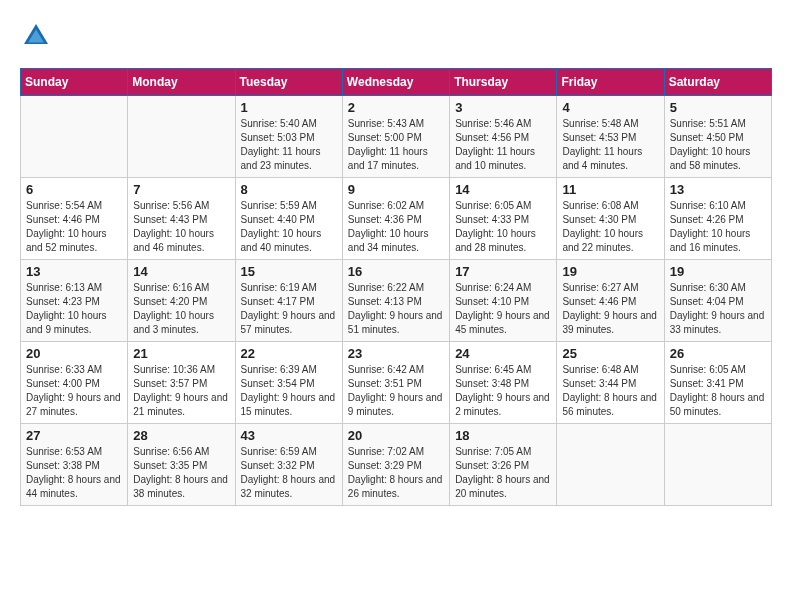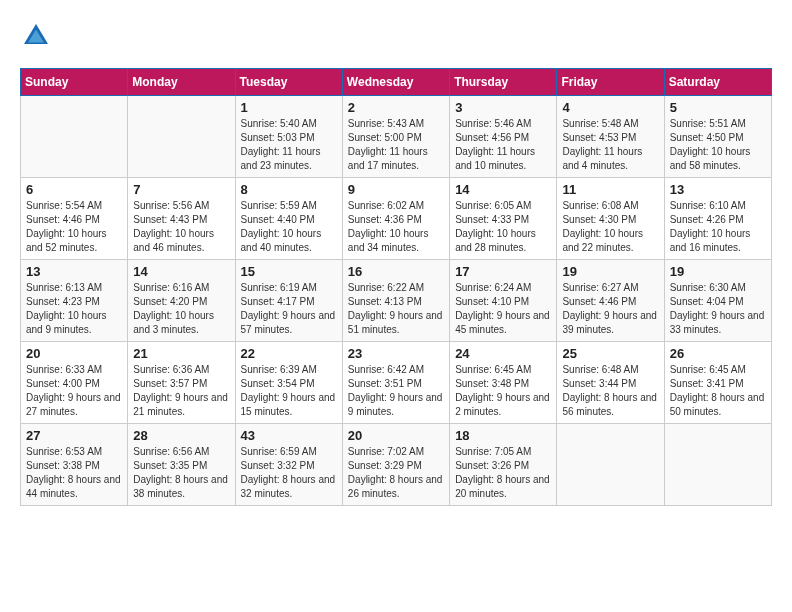--- a/index.html
+++ b/index.html
@@ -255,21 +255,21 @@
       <tr>
         <td>
           <span class="day-number">20</span>
           <div class="day-info">Sunrise: 6:33 AM
 Sunset: 4:00 PM
 Daylight: 9 hours
 and 27 minutes.</div>
         </td>
         <td>
           <span class="day-number">21</span>
-          <div class="day-info">Sunrise: 6:36 AM
+          <div class="day-info">Sunrise: 10:36 AM
 Sunset: 3:57 PM
 Daylight: 9 hours
 and 21 minutes.</div>
         </td>
         <td>
           <span class="day-number">22</span>
           <div class="day-info">Sunrise: 6:39 AM
 Sunset: 3:54 PM
 Daylight: 9 hours
 and 15 minutes.</div>
@@ -290,21 +290,21 @@
         </td>
         <td>
           <span class="day-number">25</span>
           <div class="day-info">Sunrise: 6:48 AM
 Sunset: 3:44 PM
 Daylight: 8 hours
 and 56 minutes.</div>
         </td>
         <td>
           <span class="day-number">26</span>
-          <div class="day-info">Sunrise: 6:45 AM
+          <div class="day-info">Sunrise: 6:05 AM
 Sunset: 3:41 PM
 Daylight: 8 hours
 and 50 minutes.</div>
         </td>
       </tr>
       <tr>
         <td>
           <span class="day-number">27</span>
           <div class="day-info">Sunrise: 6:53 AM
 Sunset: 3:38 PM

